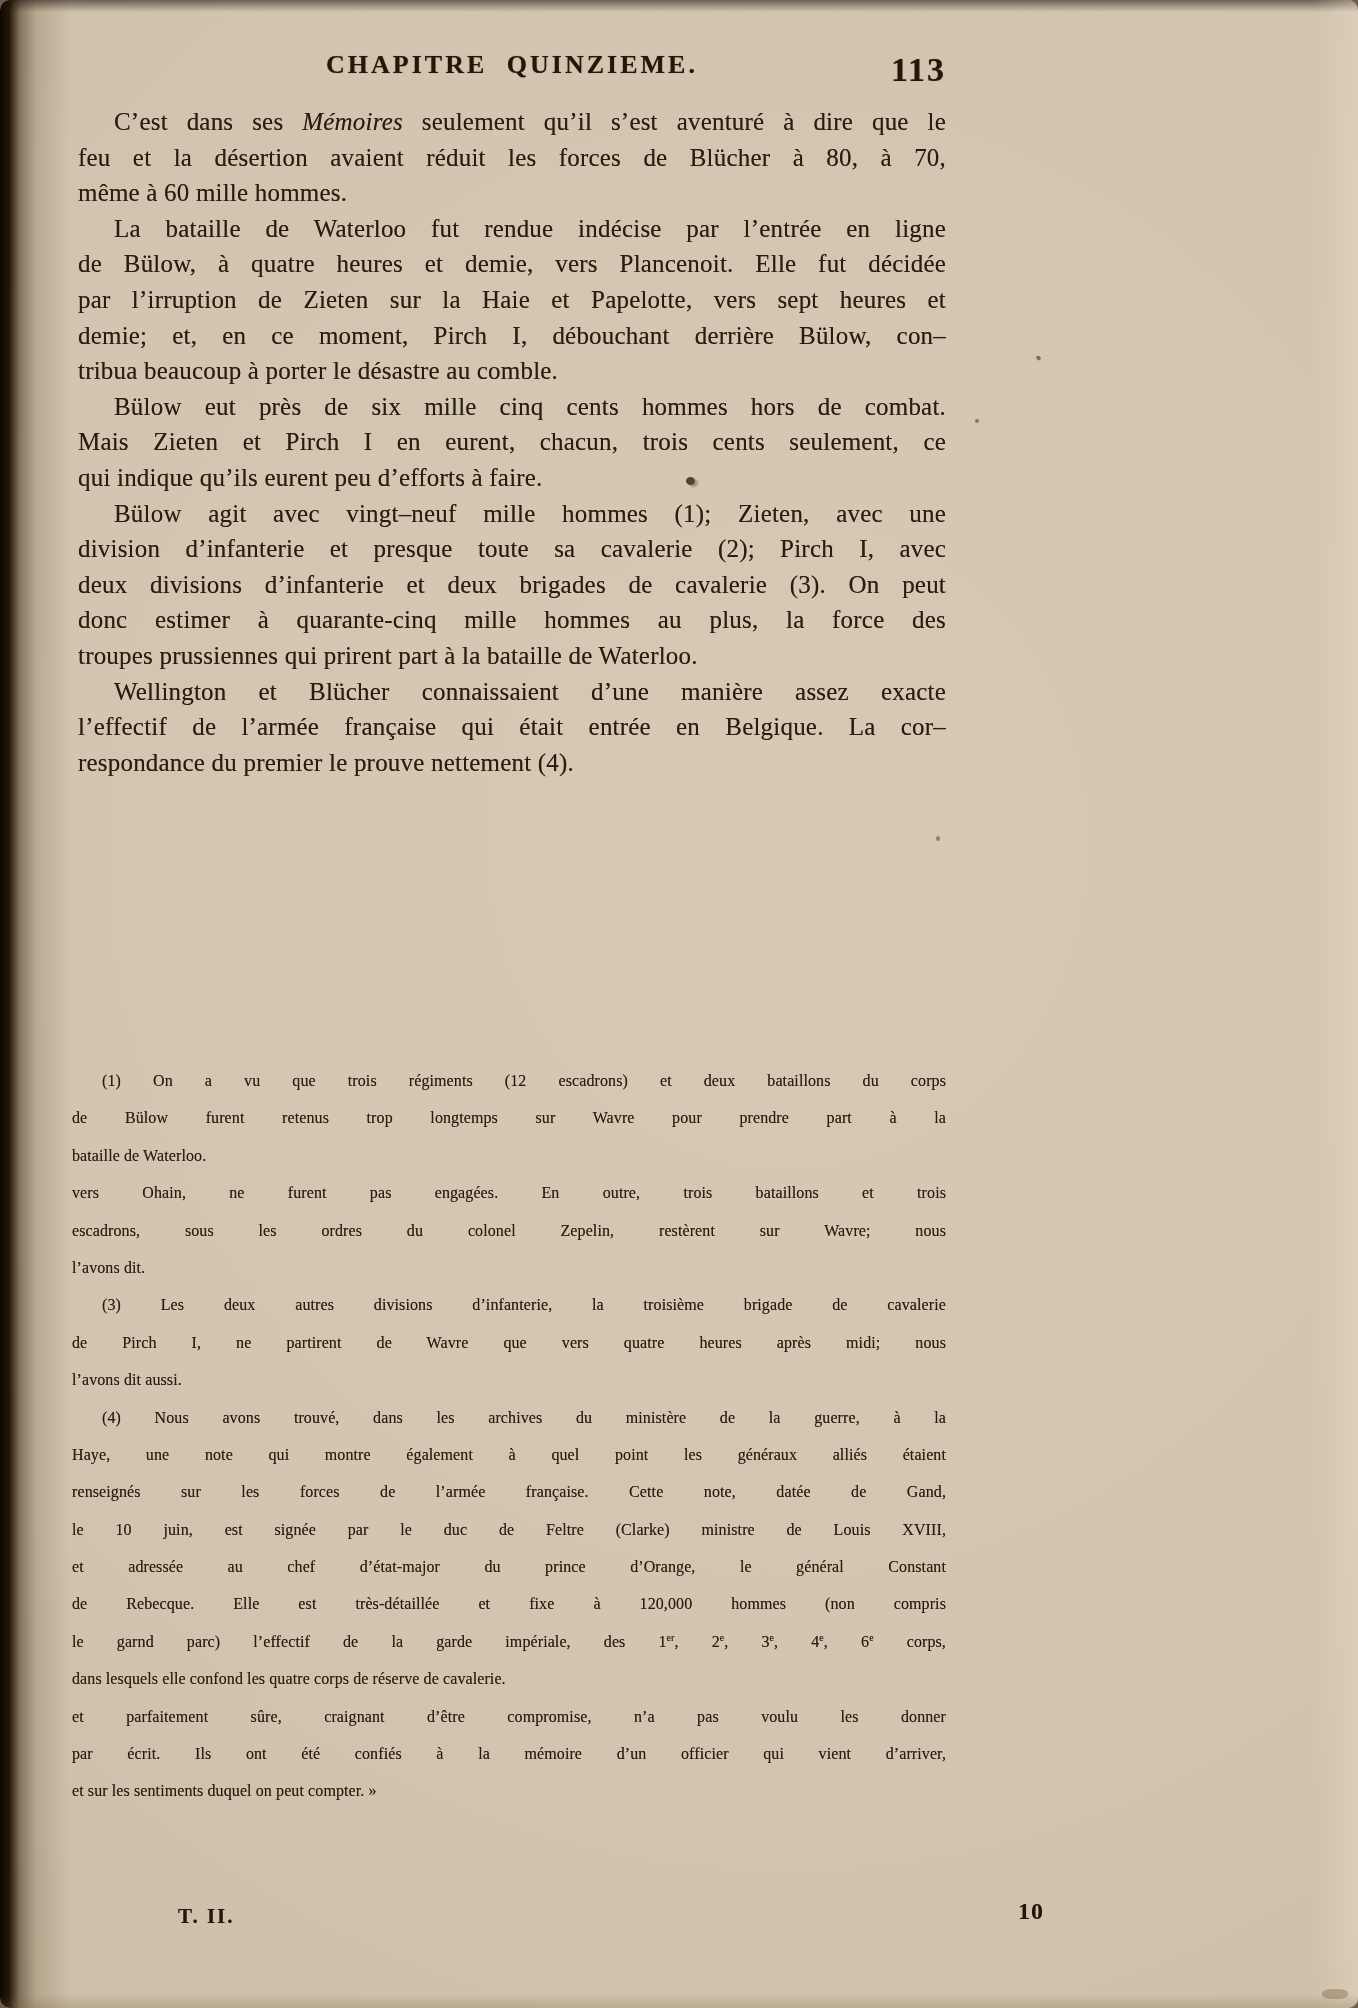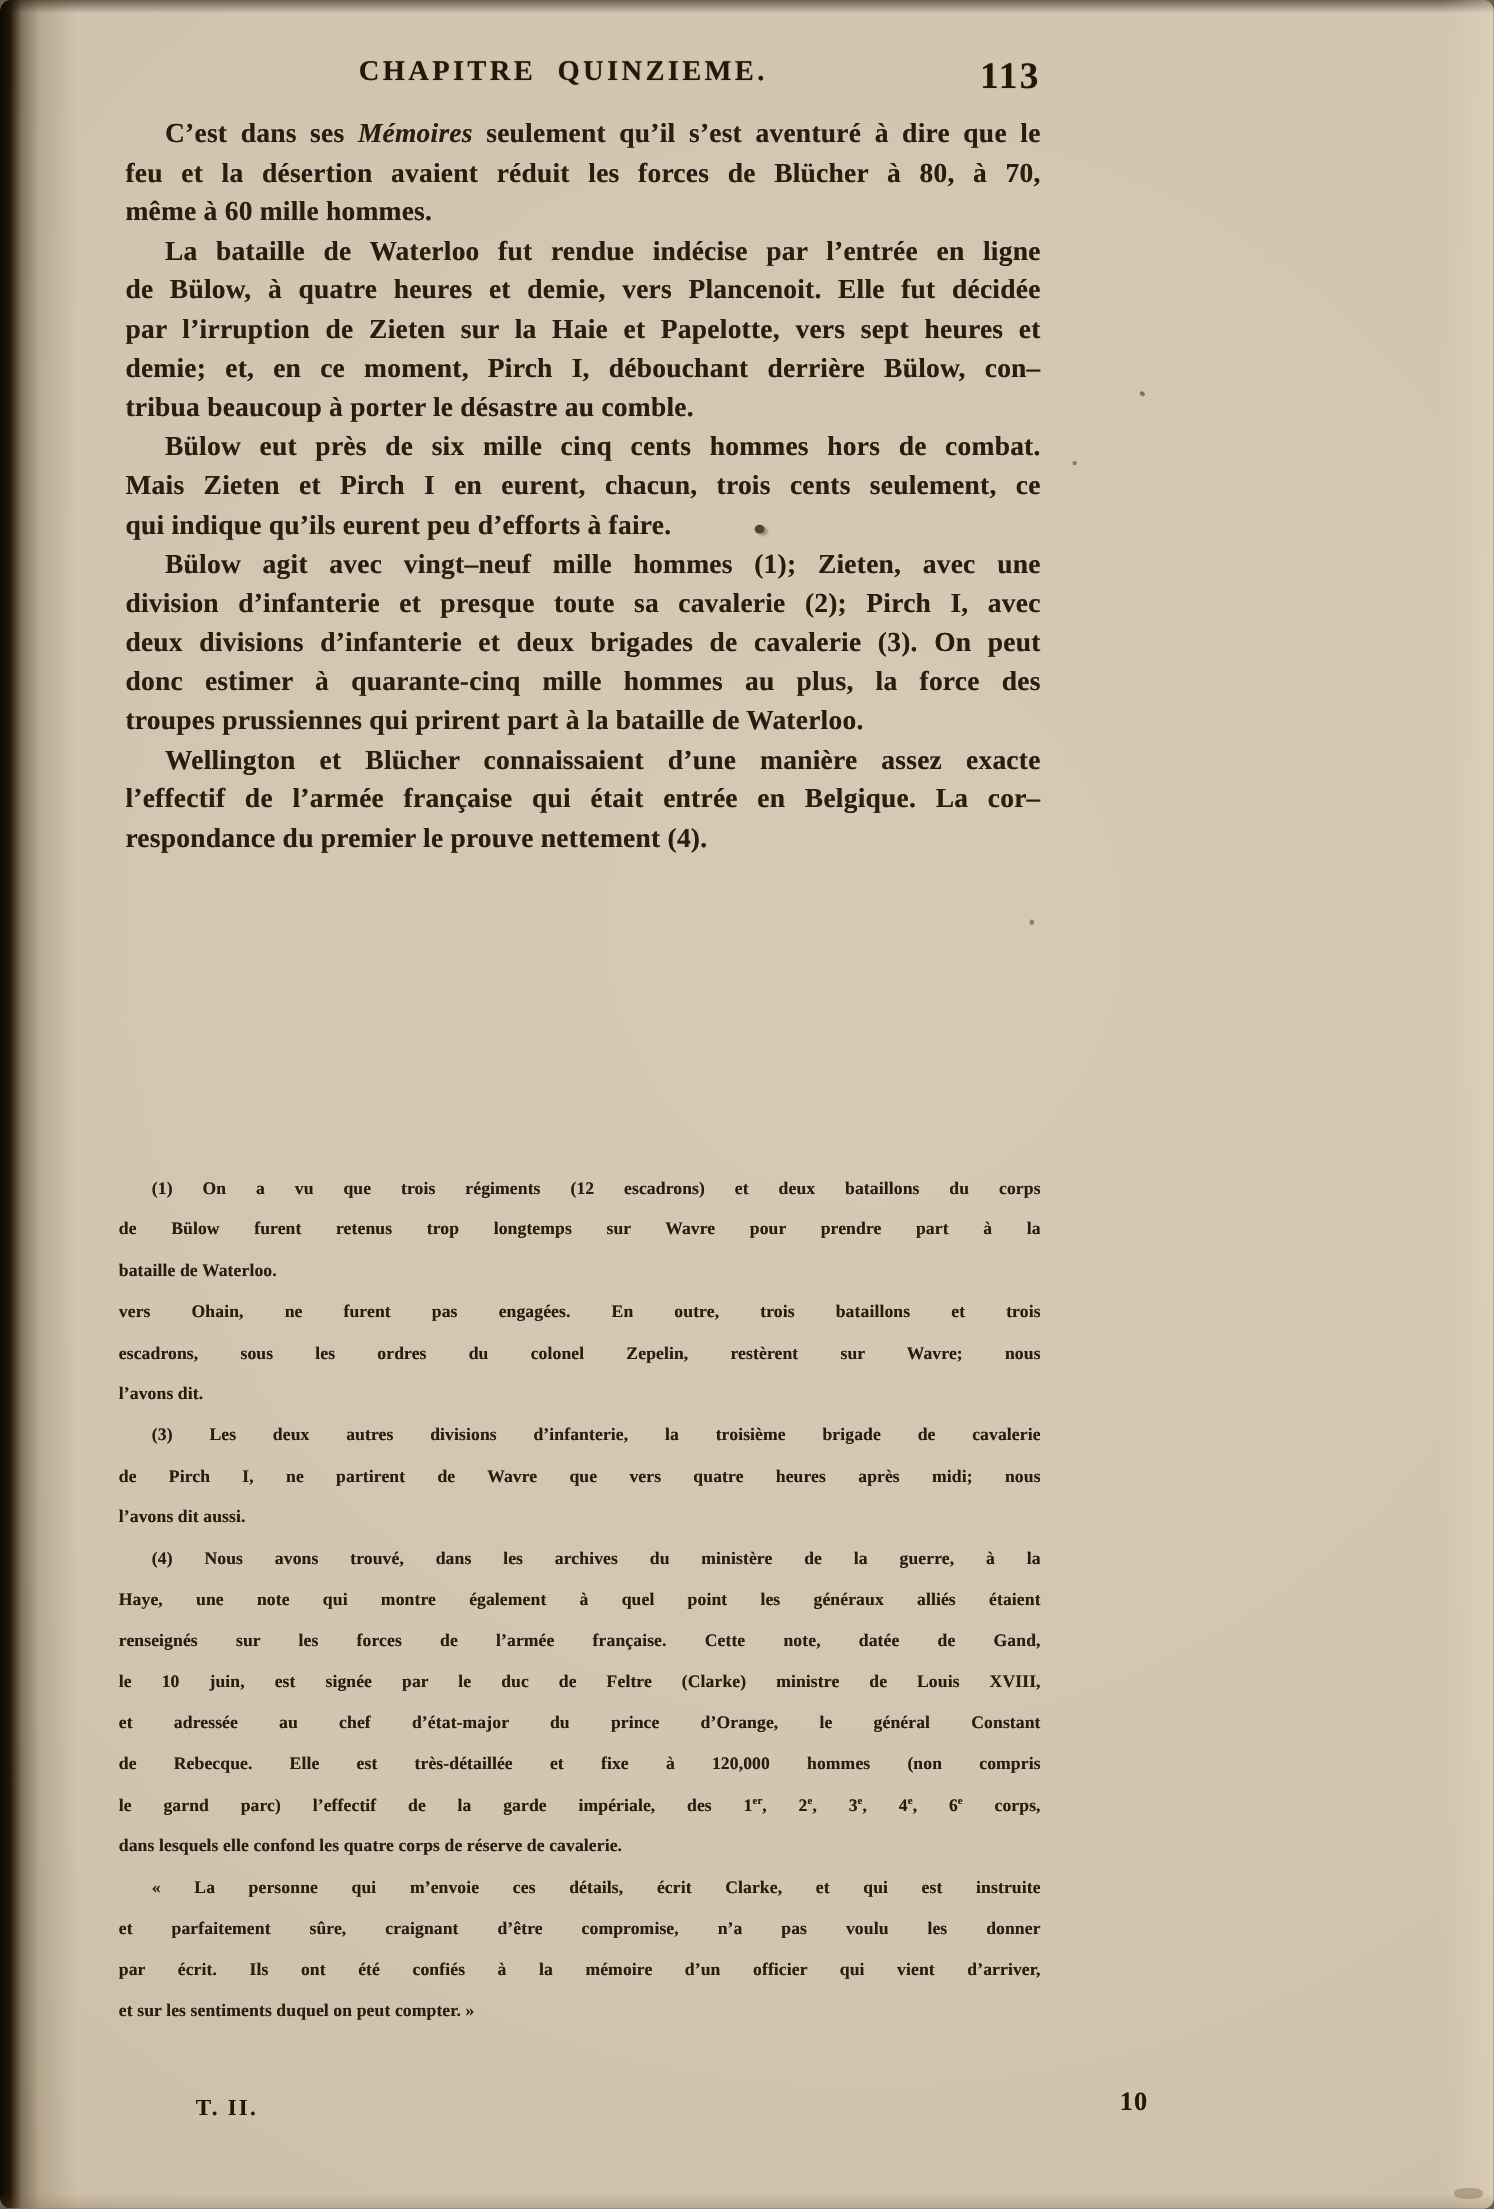--- a/index.html
+++ b/index.html
@@ -35,23 +35,22 @@
     text-shadow:0 0 1px rgba(36,23,8,.45);
   }
 
   .body-block{position:absolute;top:104px;left:78px;width:868px;}
   .notes-block{position:absolute;top:1062px;left:72px;width:874px;}
 
   .para{margin:0;padding:0;}
   .line{
     overflow:hidden;
     text-align:justify;text-align-last:justify;
-    font-weight:bold;
+    font-weight:normal;
     text-shadow:0 0 0.6px rgba(42,28,16,.55);
-    margin-left:36px;
   }
   .body-block .line{height:35.6px;line-height:35.6px;font-size:25px;letter-spacing:.2px;}
   .notes-block .line{height:37.4px;line-height:37.4px;font-size:16px;letter-spacing:.1px;}
   .line.first{text-indent:36px;}
   .notes-block .line.first{text-indent:30px;}
   .line.last{text-align-last:left;}
   .line em{font-style:italic;}
   .line sup{font-size:62%;vertical-align:super;line-height:0;}
 
   .page-footer{position:absolute;left:0;right:0;top:1898px;height:44px;padding-left:40px;}
@@ -139,21 +138,20 @@
         <div class="line first">(4) Nous avons trouvé, dans les archives du ministère de la guerre, à la</div>
         <div class="line">Haye, une note qui montre également à quel point les généraux alliés étaient</div>
         <div class="line">renseignés sur les forces de l’armée française. Cette note, datée de Gand,</div>
         <div class="line">le 10 juin, est signée par le duc de Feltre (Clarke) ministre de Louis XVIII,</div>
         <div class="line">et adressée au chef d’état-major du prince d’Orange, le général Constant</div>
         <div class="line">de Rebecque. Elle est très-détaillée et fixe à 120,000 hommes (non compris</div>
         <div class="line">le garnd parc) l’effectif de la garde impériale, des 1<sup>er</sup>, 2<sup>e</sup>, 3<sup>e</sup>, 4<sup>e</sup>, 6<sup>e</sup> corps,</div>
         <div class="line last">dans lesquels elle confond les quatre corps de réserve de cavalerie.</div>
       </div>
       <div class="para">
-        <div class="line first">« La personne qui m’envoie ces détails, écrit Clarke, et qui est instruite</div>
         <div class="line">et parfaitement sûre, craignant d’être compromise, n’a pas voulu les donner</div>
         <div class="line">par écrit. Ils ont été confiés à la mémoire d’un officier qui vient d’arriver,</div>
         <div class="line last">et sur les sentiments duquel on peut compter. »</div>
       </div>
     </div>
 
   <div class="page-footer">
     <span class="volume-label">T. II.</span>
     <span class="signature-number">10</span>
   </div>

